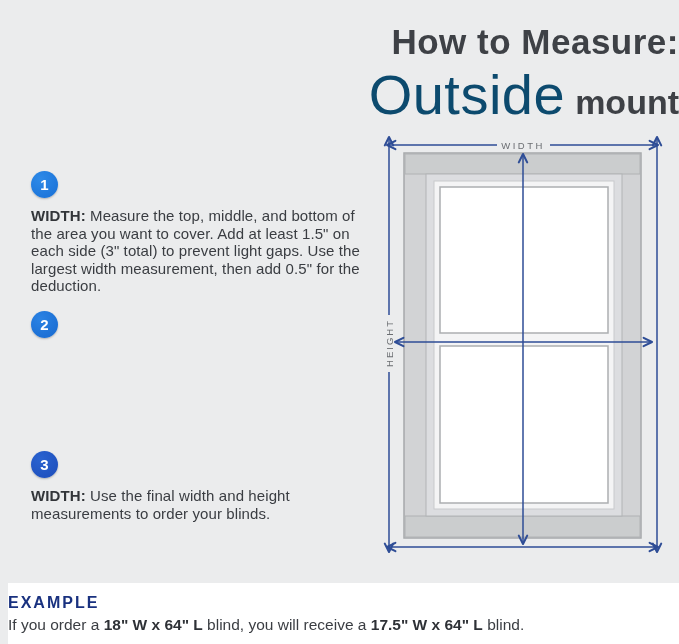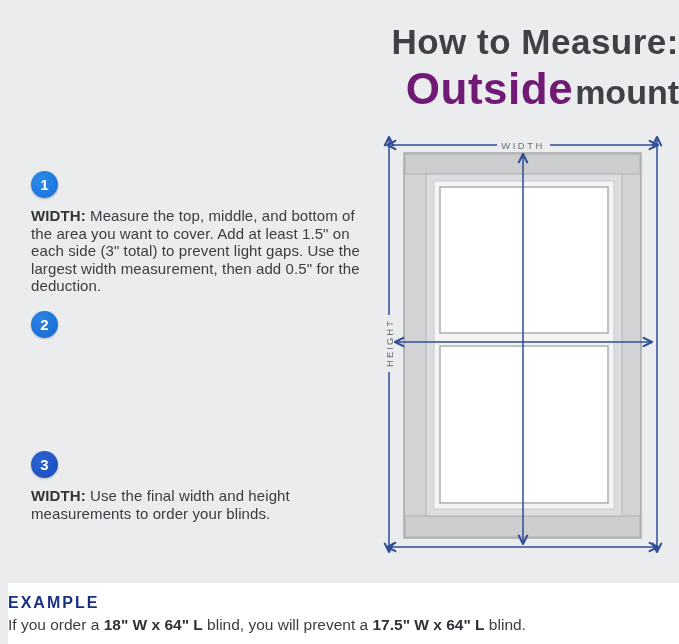--- a/index.html
+++ b/index.html
@@ -8,25 +8,25 @@
     position:relative; width:679px; height:644px; overflow:hidden;
     background:#ebeced;
   }
   
   .header{position:absolute; top:24px; left:0; width:679px; text-align:right; line-height:1;}
   .title-line1{
     font-size:35px; font-weight:700; color:#3e4146; letter-spacing:0.5px; margin:0;
   }
   .title-line2{margin-top:8px;}
   .title-emphasis{
-    font-size:44px; font-weight:700; letter-spacing:0.5px;
-    color:#701a75;
+    font-size:56px; font-weight:400; letter-spacing:0.5px;
+    color:#0c4a6e;
   }
   .title-suffix{
-    font-size:34px; font-weight:600; color:#3e4146; margin-left:2px;
+    font-size:34px; font-weight:600; color:#3e4146; margin-left:10px;
   }
   
   .step{position:absolute; left:31px; width:340px;}
   .step-circle{
     width:27px; height:27px; border-radius:50%;
     display:flex; align-items:center; justify-content:center;
     color:#ffffff; font-size:15px; font-weight:700;
     box-shadow:0 1px 2px rgba(0,0,0,0.25);
   }
   .step1 .step-circle{background:radial-gradient(circle at 35% 30%, #2e8ae8, #176fd6);}
@@ -121,17 +121,17 @@
       <line x1="21" y1="217" x2="278" y2="217" marker-start="url(#arr)" marker-end="url(#arr)"></line>
     </g>
 
     <text x="149" y="24" text-anchor="middle" font-size="9.5" letter-spacing="2.5" fill="#6b6e72" font-family="Liberation Sans, sans-serif">WIDTH</text>
     <text transform="translate(19,218) rotate(-90)" text-anchor="middle" font-size="9.5" letter-spacing="2" fill="#6b6e72" font-family="Liberation Sans, sans-serif">HEIGHT</text>
   </svg>
 
   <div class="footer">
     <div class="example-heading">EXAMPLE</div>
     <div class="example-line">
-      <span>If you order a </span><b>18" W x 64" L</b><span> blind, you will prevent a </span><b>17.5" W x 64" L</b><span> blind.</span>
+      <span>If you order a </span><b>18" W x 64" L</b><span> blind, you will receive a </span><b>17.5" W x 64" L</b><span> blind.</span>
     </div>
   </div>
 
 </div>
 
 </body></html>

